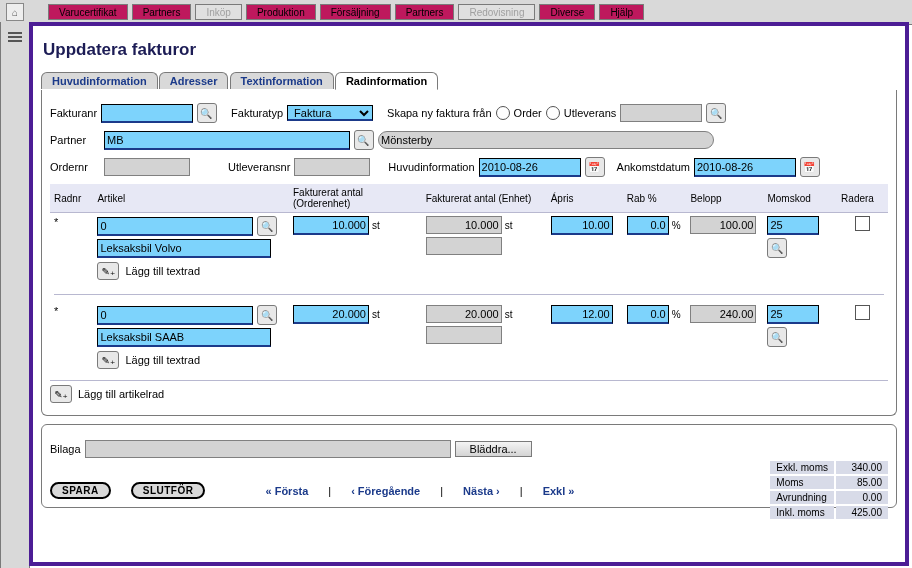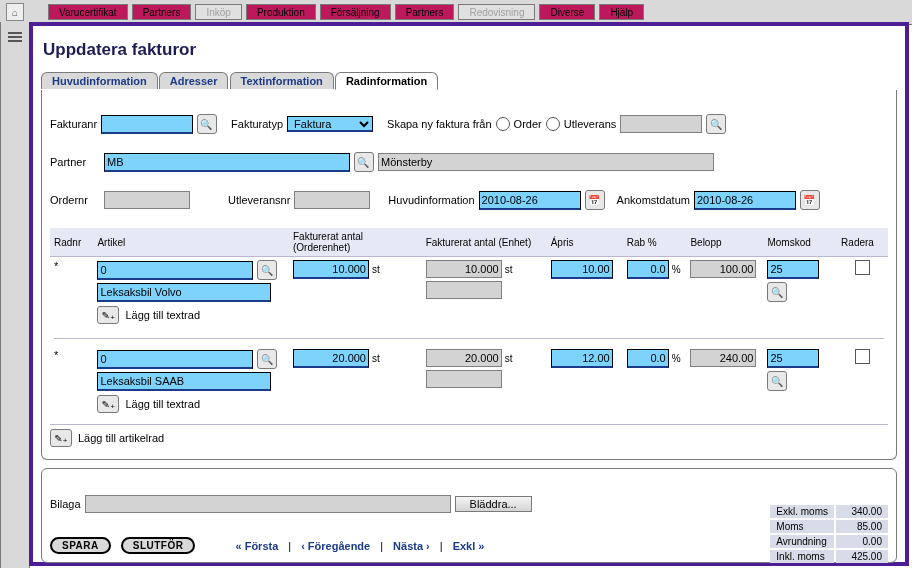--- a/index.html
+++ b/index.html
@@ -14,21 +14,21 @@
   .gutter-line{width:14px;height:2px;background:#555}
   
   .main{position:absolute;top:22px;left:29px;width:880px;height:544px;background:#fff;border:4px solid #4c1d95;box-sizing:border-box}
   .page-title{font-size:17px;font-weight:bold;color:#1c1c55;padding:14px 10px 10px 10px}
   
   .tabs{position:relative;height:20px;margin-left:8px}
   .tab{display:inline-block;border:1px solid #7a7a7a;border-bottom:none;border-top-left-radius:6px;border-top-right-radius:6px;background:#d9d9d9;padding:2px 10px;color:#1b3a8a;font-weight:bold;font-size:11px;position:relative;top:2px;margin-right:-2px}
   .tab.active{background:#fff;color:#000;border-bottom:1px solid #fff;z-index:2}
   .form-area{border:1px solid #7a7a7a;border-top:none;margin:0 8px 8px 8px;padding:6px 8px 8px 8px;border-radius:0 0 6px 6px}
   
-  .row{display:flex;align-items:center;margin:18px 0;gap:4px}
+  .row{display:flex;align-items:center;margin:7px 0;gap:4px}
   .lbl{white-space:nowrap}
   input.tx,select.tx{border:1px solid #000;border-bottom:2px solid #1b3a8a;height:16px;font-family:inherit;font-size:11px;padding:0 2px;background:#7dd3fc}
   input.tx[readonly], .ro{background:#d3d3d3;border:1px solid #808080}
   .search-btn{width:18px;height:18px;border:1px solid #7a7a7a;background:#e8e8e8;border-radius:3px;display:flex;align-items:center;justify-content:center;font-size:10px;cursor:pointer}
   .cal-btn{width:18px;height:18px;border:1px solid #7a7a7a;background:#e8e8e8;border-radius:3px;display:flex;align-items:center;justify-content:center;font-size:10px;cursor:pointer}
   .radio{width:12px;height:12px;border:1px solid #555;border-radius:50%;display:inline-block;vertical-align:middle;background:#fff}
   
   .grid-hdr{background:#e7e8f5;padding:3px 4px}
   .link{color:#1b3a8a;font-weight:bold;cursor:pointer}
   table.grid{width:100%;border-collapse:collapse}
@@ -38,21 +38,21 @@
   .unit{font-size:10px;padding-left:3px}
   .amount{background:#d3d3d3;border:1px solid #808080}
   .chk{width:13px;height:13px;border:1px solid #555;background:#fff;display:inline-block}
   .add-row-btn{display:flex;align-items:center;gap:6px;margin:4px 0;cursor:pointer}
   .add-icon{width:20px;height:16px;border:1px solid #7a7a7a;background:#e8e8e8;border-radius:3px;display:flex;align-items:center;justify-content:center;font-size:10px}
   .sep{border-top:1px solid #b8b8d0;margin:4px 0}
   
   .bottom-box{border:1px solid #7a7a7a;margin:8px 8px 0 8px;padding:8px;border-radius:6px;position:relative}
   .btn{border:2px solid #000;border-radius:10px;background:#d9d9d9;font-weight:bold;font-size:10px;padding:1px 10px;font-family:inherit;letter-spacing:0.5px}
   .pagerlink{color:#1b3a8a;font-weight:bold;cursor:pointer}
-  .pagerline{display:flex;align-items:center;gap:10px;margin-top:24px}
+  .pagerline{display:flex;align-items:center;gap:20px;margin-top:24px}
   .totals{position:absolute;right:6px;top:34px}
   .totals table td{background:#d8dbe8;padding:1px 6px;font-size:10px}
   .totals table td.v{text-align:right;min-width:40px}
   .browse-btn{border:1px solid #7a7a7a;background:linear-gradient(#f4f4f4,#d4d4d4);padding:1px 14px;font-family:inherit;font-size:11px}
 </style>
 </head>
 <body>
 
 <div class="menubar">
   <div class="home-icon">⌂</div>
@@ -100,21 +100,21 @@
       <span class="radio"></span>
       <span class="lbl">Utleverans</span>
       <input class="tx ro" readonly="" style="width: 76px;" value="">
       <span class="search-btn">🔍</span>
     </div>
 
     <div class="row">
       <span class="lbl" style="width:50px">Partner</span>
       <input class="tx" style="width: 240px;" value="MB">
       <span class="search-btn">🔍</span>
-      <input class="tx ro" readonly="" style="width: 330px;" value="Mönsterby">
+      <input class="tx ro" readonly="" style="width: 330px; border-radius: 9px;" value="Mönsterby">
     </div>
 
     <div class="row">
       <span class="lbl" style="width:50px">Ordernr</span>
       <input class="tx ro" readonly="" style="width: 80px;" value="">
       <span style="width:30px"></span>
       <span class="lbl">Utleveransnr</span>
       <input class="tx ro" readonly="" style="width: 70px;" value="">
       <span style="width:10px"></span>
       <span class="lbl">Huvudinformation</span>

